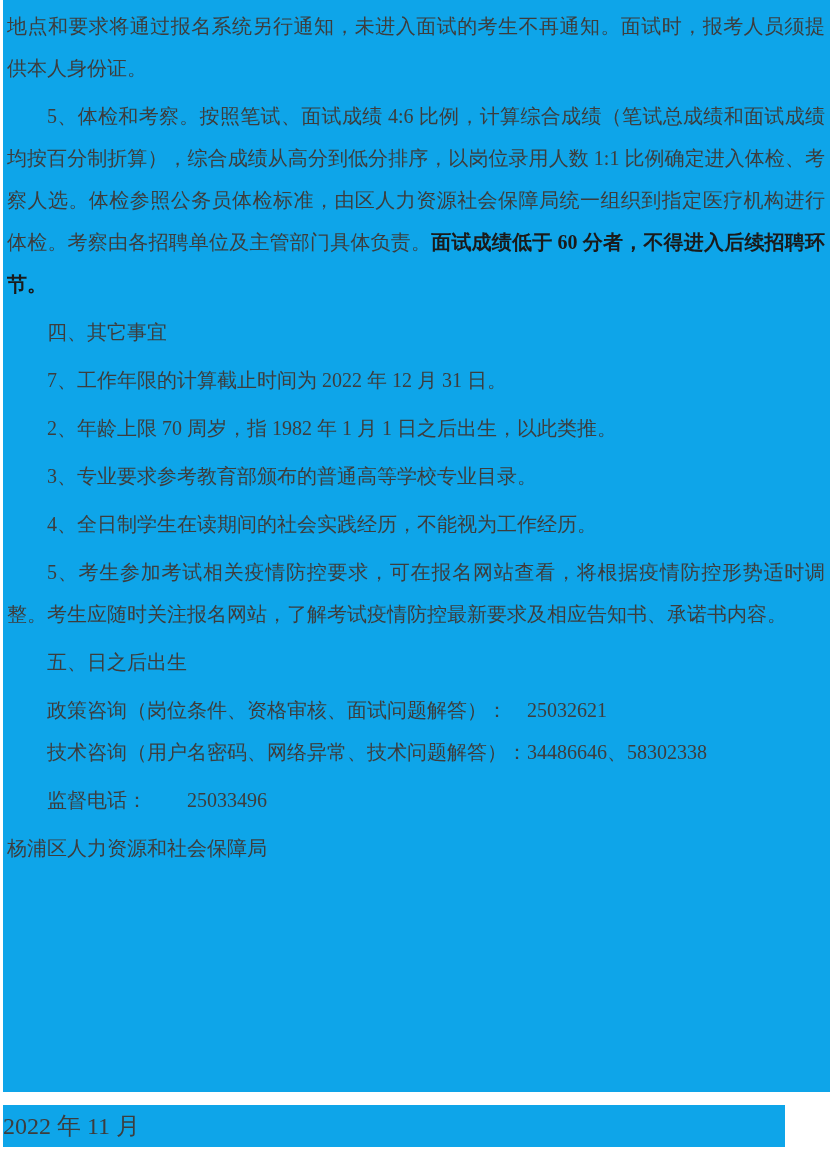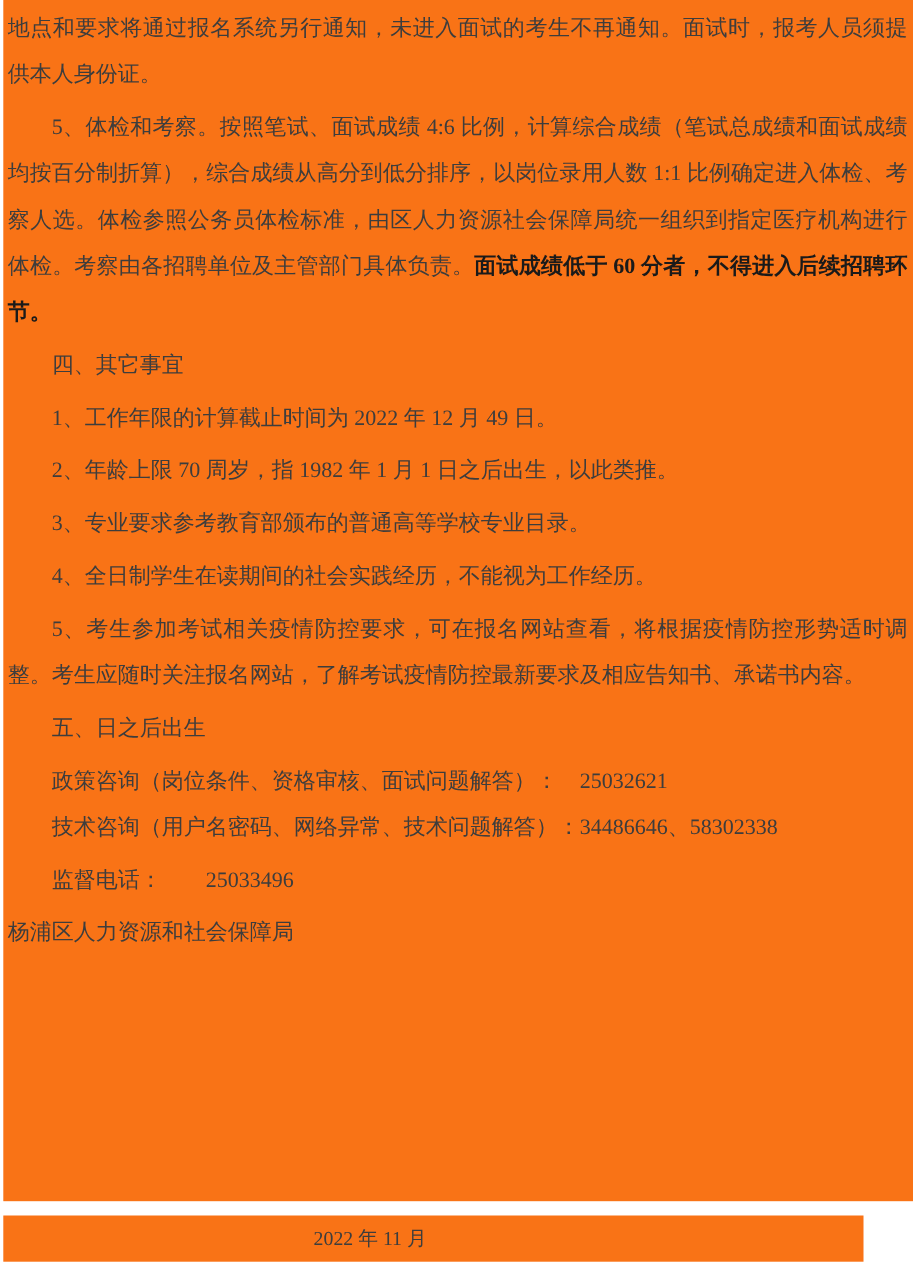--- a/index.html
+++ b/index.html
@@ -8,21 +8,21 @@
     background: #ffffff;
     width: 840px;
     height: 1150px;
     overflow: hidden;
   }
   .doc-wrap {
     font-family: "Liberation Serif", "DejaVu Serif", serif;
     color: #3d3d3d;
   }
   .page-block {
-    background: #f97316;
+    background: #0ea5e9;
     margin-left: 3px;
     box-sizing: border-box;
     font-family: Liberation Serif, serif;
   }
   .page-1 {
     width: 827px;
     height: 1092px;
     padding: 5px 5px 0 4px;
     overflow: hidden;
   }
@@ -46,41 +46,41 @@
     font-weight: bold;
     color: #1a1a1a;
   }
   .signature {
     text-align: left;
     text-indent: 0;
     padding-right: 2px;
   }
   .date-line {
     margin: 0;
-    font-size: 18px;
+    font-size: 24px;
     line-height: 40px;
-    text-align: center;
+    text-align: left;
     padding-right: 115px;
     padding-top: 1px;
   }
 </style>
 </head>
 <body>
 
 <div class="doc-wrap">
 
   <div class="page-block page-1">
     <p>地点和要求将通过报名系统另行通知，未进入面试的考生不再通知。面试时，报考人员须提供本人身份证。</p>
 
     <p class="indent"><span>5、体检和考察。按照笔试、面试成绩 4:6 比例，计算综合成绩（笔试总成绩和面试成绩均按百分制折算），综合成绩从高分到低分排序，以岗位录用人数 1:1 比例确定进入体检、考察人选。体检参照公务员体检标准，由区人力资源社会保障局统一组织到指定医疗机构进行体检。考察由各招聘单位及主管部门具体负责。</span><span class="bold-seg">面试成绩低于 60 分者，不得进入后续招聘环节。</span></p>
 
 
     <p class="indent">四、其它事宜</p>
 
-    <p class="indent">1、工作年限的计算截止时间为 2022 年 12 月 49 日。</p>
+    <p class="indent">7、工作年限的计算截止时间为 2022 年 12 月 31 日。</p>
 
     <p class="indent">2、年龄上限 70 周岁，指 1982 年 1 月 1 日之后出生，以此类推。</p>
 
     <p class="indent">3、专业要求参考教育部颁布的普通高等学校专业目录。</p>
 
     <p class="indent">4、全日制学生在读期间的社会实践经历，不能视为工作经历。</p>
 
     <p class="indent">5、考生参加考试相关疫情防控要求，可在报名网站查看，将根据疫情防控形势适时调整。考生应随时关注报名网站，了解考试疫情防控最新要求及相应告知书、承诺书内容。</p>
 
     <p class="indent">五、日之后出生</p>

